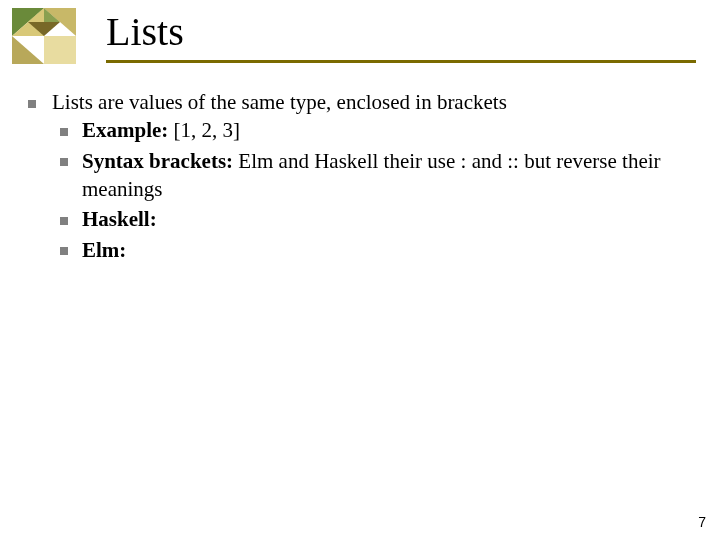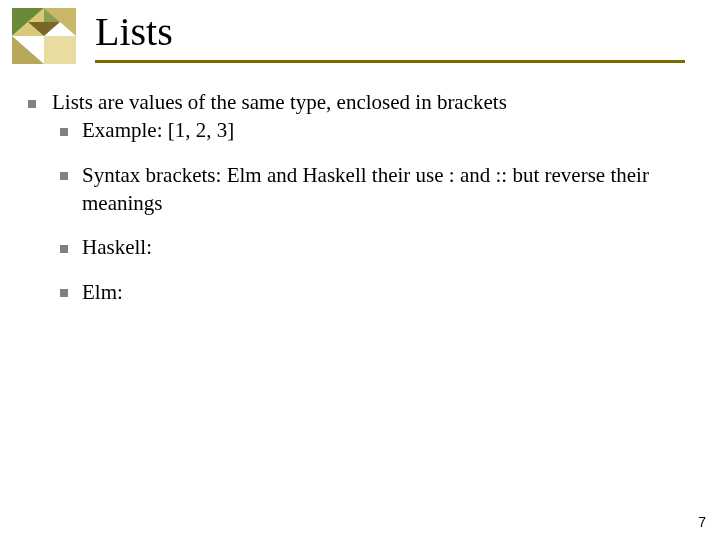--- a/index.html
+++ b/index.html
@@ -17,21 +17,21 @@
     padding: 8px 0 0 12px;
     position: relative;
   }
   .logo {
     width: 64px;
     height: 56px;
     flex-shrink: 0;
   }
   .title-wrap {
     flex: 1;
-    margin-left: 19px;
+    margin-left: 30px;
     position: relative;
   }
   .title {
     font-size: 40px;
     font-weight: normal;
     color: #000;
     line-height: 1.1;
     padding-bottom: 4px;
   }
   .title-underline {
@@ -45,36 +45,36 @@
     font-size: 21px;
     line-height: 1.35;
     color: #000;
   }
   ul.lvl {
     list-style: none;
   }
   ul.lvl > li {
     position: relative;
     padding-left: 28px;
-    margin-bottom: 16px;
+    margin-bottom: 2px;
   }
   ul.lvl > li::before {
     content: "";
     position: absolute;
     left: 4px;
     top: 0.55em;
     width: 8px;
     height: 8px;
     background: #808080;
   }
   ul.lvl2 > li { padding-left: 30px; }
   ul.lvl2 > li::before { left: 8px; }
   ul.lvl3 > li { padding-left: 30px; }
   ul.lvl3 > li::before { left: 8px; }
-  .bold { font-weight: normal; }
+  .bold { font-weight: bold; }
   .code { font-family: Liberation Serif, serif; }
   .page-num {
     position: absolute;
     bottom: 10px;
     right: 14px;
     font-size: 14px;
     color: #000;
     font-family: Arial, sans-serif;
   }
 </style>

